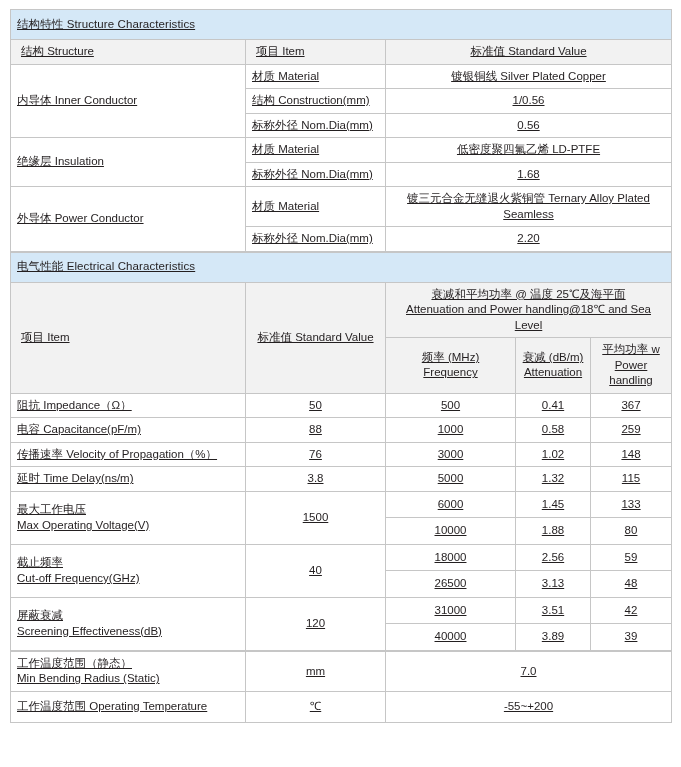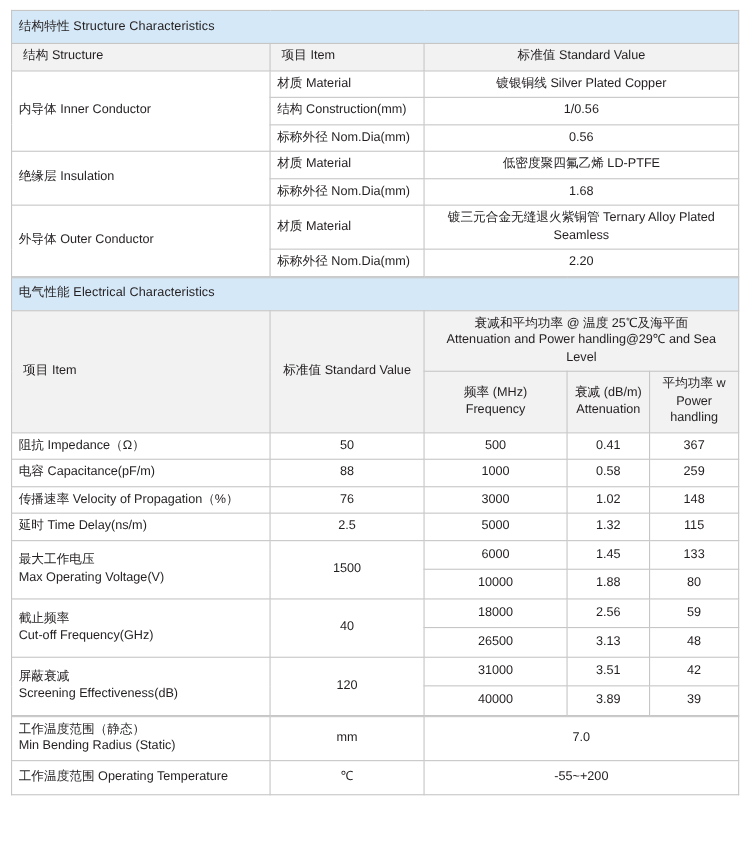--- a/index.html
+++ b/index.html
@@ -18,20 +18,21 @@
     box-sizing: border-box;
     width: 681px;
     height: 767px;
     padding: 9px 10px 10px 10px;
   }
   table.spec {
     width: 661px;
     border-collapse: collapse;
     table-layout: fixed;
     border: 1px solid #808080;
+    text-decoration: underline;
   }
   table.spec td {
     border: 1px solid #c6c6c6;
     font-size: 11.5px;
     line-height: 1.35;
     padding: 4px 6px;
     vertical-align: middle;
     background: #ffffff;
   }
   
@@ -124,21 +125,21 @@
         <td class="left grpstrong" rowspan="2">绝缘层 Insulation</td>
         <td class="left grpstrong">材质 Material</td>
         <td class="ctr grpstrong">低密度聚四氟乙烯 LD-PTFE</td>
       </tr>
       <tr>
         <td class="left">标称外径 Nom.Dia(mm)</td>
         <td class="ctr">1.68</td>
       </tr>
 
       <tr>
-        <td class="left grpstrong" rowspan="2">外导体 Outer Conductor</td>
+        <td class="left grpstrong" rowspan="2">外导体 Power Conductor</td>
         <td class="left grpstrong">材质 Material</td>
         <td class="ctr grpstrong">镀三元合金无缝退火紫铜管 Ternary Alloy Plated Seamless</td>
       </tr>
       <tr>
         <td class="left">标称外径 Nom.Dia(mm)</td>
         <td class="ctr">2.20</td>
       </tr>
     </tbody>
   </table>
 
@@ -153,21 +154,21 @@
     <tbody>
       <tr>
         <td class="section" colspan="5">电气性能 Electrical Characteristics</td>
       </tr>
 
       <tr>
         <td class="colhead left" rowspan="2" style="height:38px">项目 Item</td>
         <td class="colhead" rowspan="2">标准值 Standard Value</td>
         <td class="colhead hdr-merge" colspan="3">
           <span class="sub">衰减和平均功率 @ 温度 25℃及海平面</span>
-          <span class="sub">Attenuation and Power handling@29℃ and Sea Level</span>
+          <span class="sub">Attenuation and Power handling@18℃ and Sea Level</span>
         </td>
       </tr>
       <tr>
         <td class="colhead" style="height:44px">
           <span class="sub">频率 (MHz)</span>
           <span class="sub">Frequency</span>
         </td>
         <td class="colhead">
           <span class="sub">衰减 (dB/m)</span>
           <span class="sub">Attenuation</span>
@@ -198,21 +199,21 @@
       <tr>
         <td class="left">传播速率 Velocity of Propagation（%）</td>
         <td class="ctr">76</td>
         <td class="ctr">3000</td>
         <td class="ctr">1.02</td>
         <td class="ctr">148</td>
       </tr>
 
       <tr>
         <td class="left">延时 Time Delay(ns/m)</td>
-        <td class="ctr">2.5</td>
+        <td class="ctr">3.8</td>
         <td class="ctr">5000</td>
         <td class="ctr">1.32</td>
         <td class="ctr">115</td>
       </tr>
 
       <tr>
         <td class="left grpstrong two-line" rowspan="2" style="height:44px">
           <span class="sub">最大工作电压</span>
           <span class="sub">Max Operating Voltage(V)</span>
         </td>

